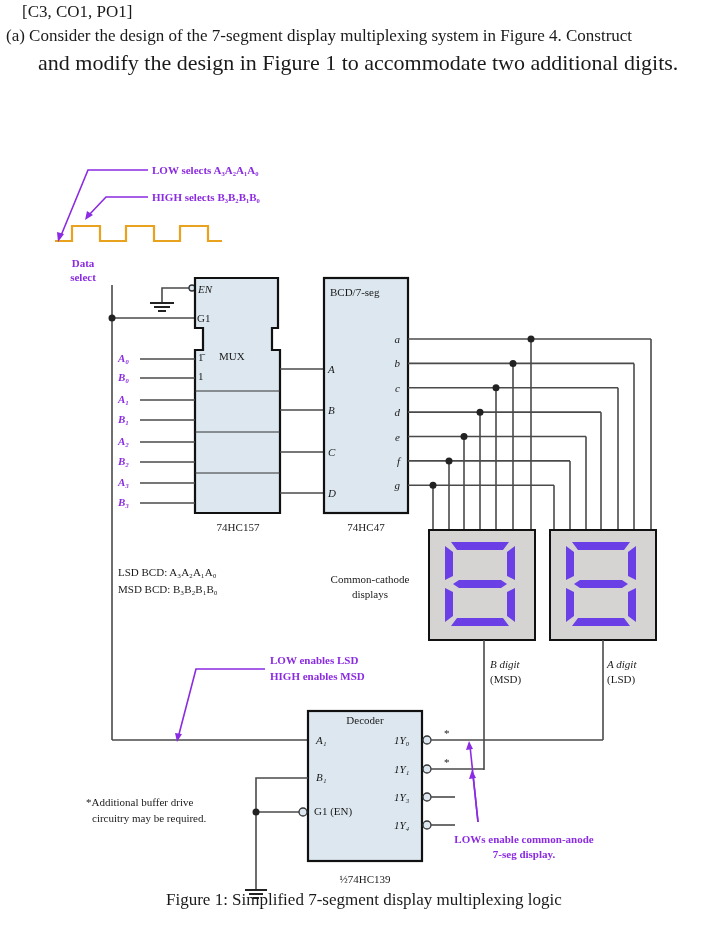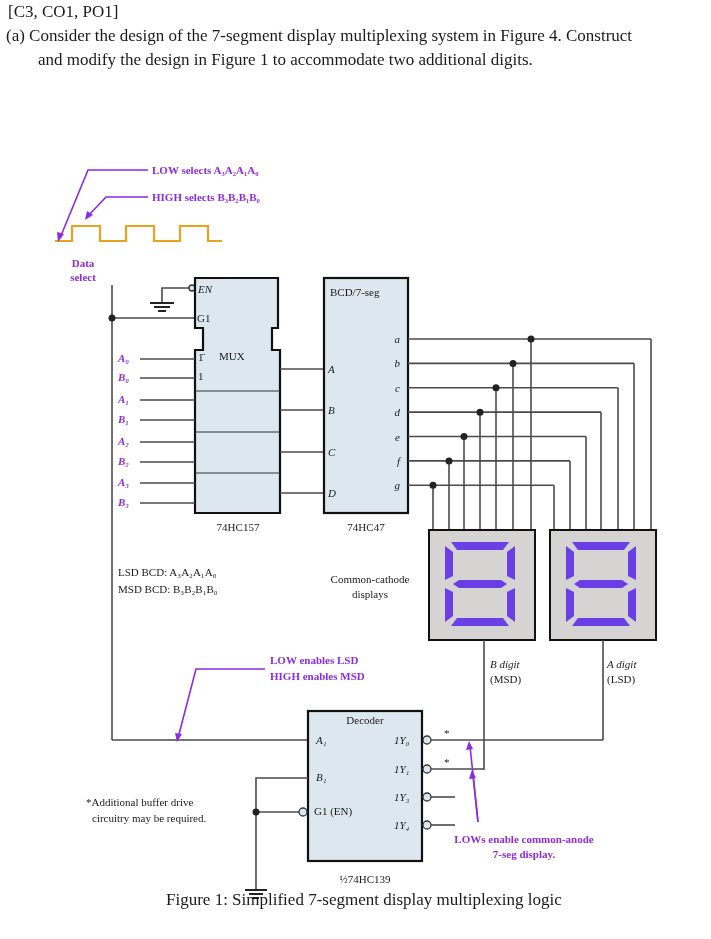--- a/index.html
+++ b/index.html
@@ -1,20 +1,20 @@
 <!DOCTYPE html>
 <html><head>
 <meta charset="utf-8">
 <style>
   html, body { margin:0; padding:0; background:#ffffff; }
   body { width:711px; height:939px; position:relative; overflow:hidden;
          font-family:"Liberation Serif", serif; color:#1a1a1a; }
-  .hdr { position:absolute; left:8px; top:2px; font-size:17px; }
+  .hdr { position:absolute; left:22px; top:2px; font-size:17px; }
   .q1  { position:absolute; left:6px; top:26px; font-size:17px; }
-  .q2  { position:absolute; left:38px; top:50px; font-size:17px; }
+  .q2  { position:absolute; left:38px; top:50px; font-size:22px; }
   .cap { position:absolute; left:166px; top:890px; font-size:17px;text-align:center; }
   .marks { position:absolute; right:8px; top:914px; font-size:17px;margin-top:45px; }
   svg { position:absolute; left:0; top:0; }
   .lbl { font-family:"Liberation Serif", serif; font-size:11px; fill:#1a1a1a; }
   .it { font-style:italic; }
   .pur { fill:#8b2be2; font-weight:bold; }
   .wire { stroke:#4a4a4a; stroke-width:1.6; fill:none; }
   .box { fill:#dce7ef; stroke:#111; stroke-width:2.2; }
   .disp { fill:#d6d3d3; stroke:#111; stroke-width:2; }
   .seg { fill:#6b3fe6; }

